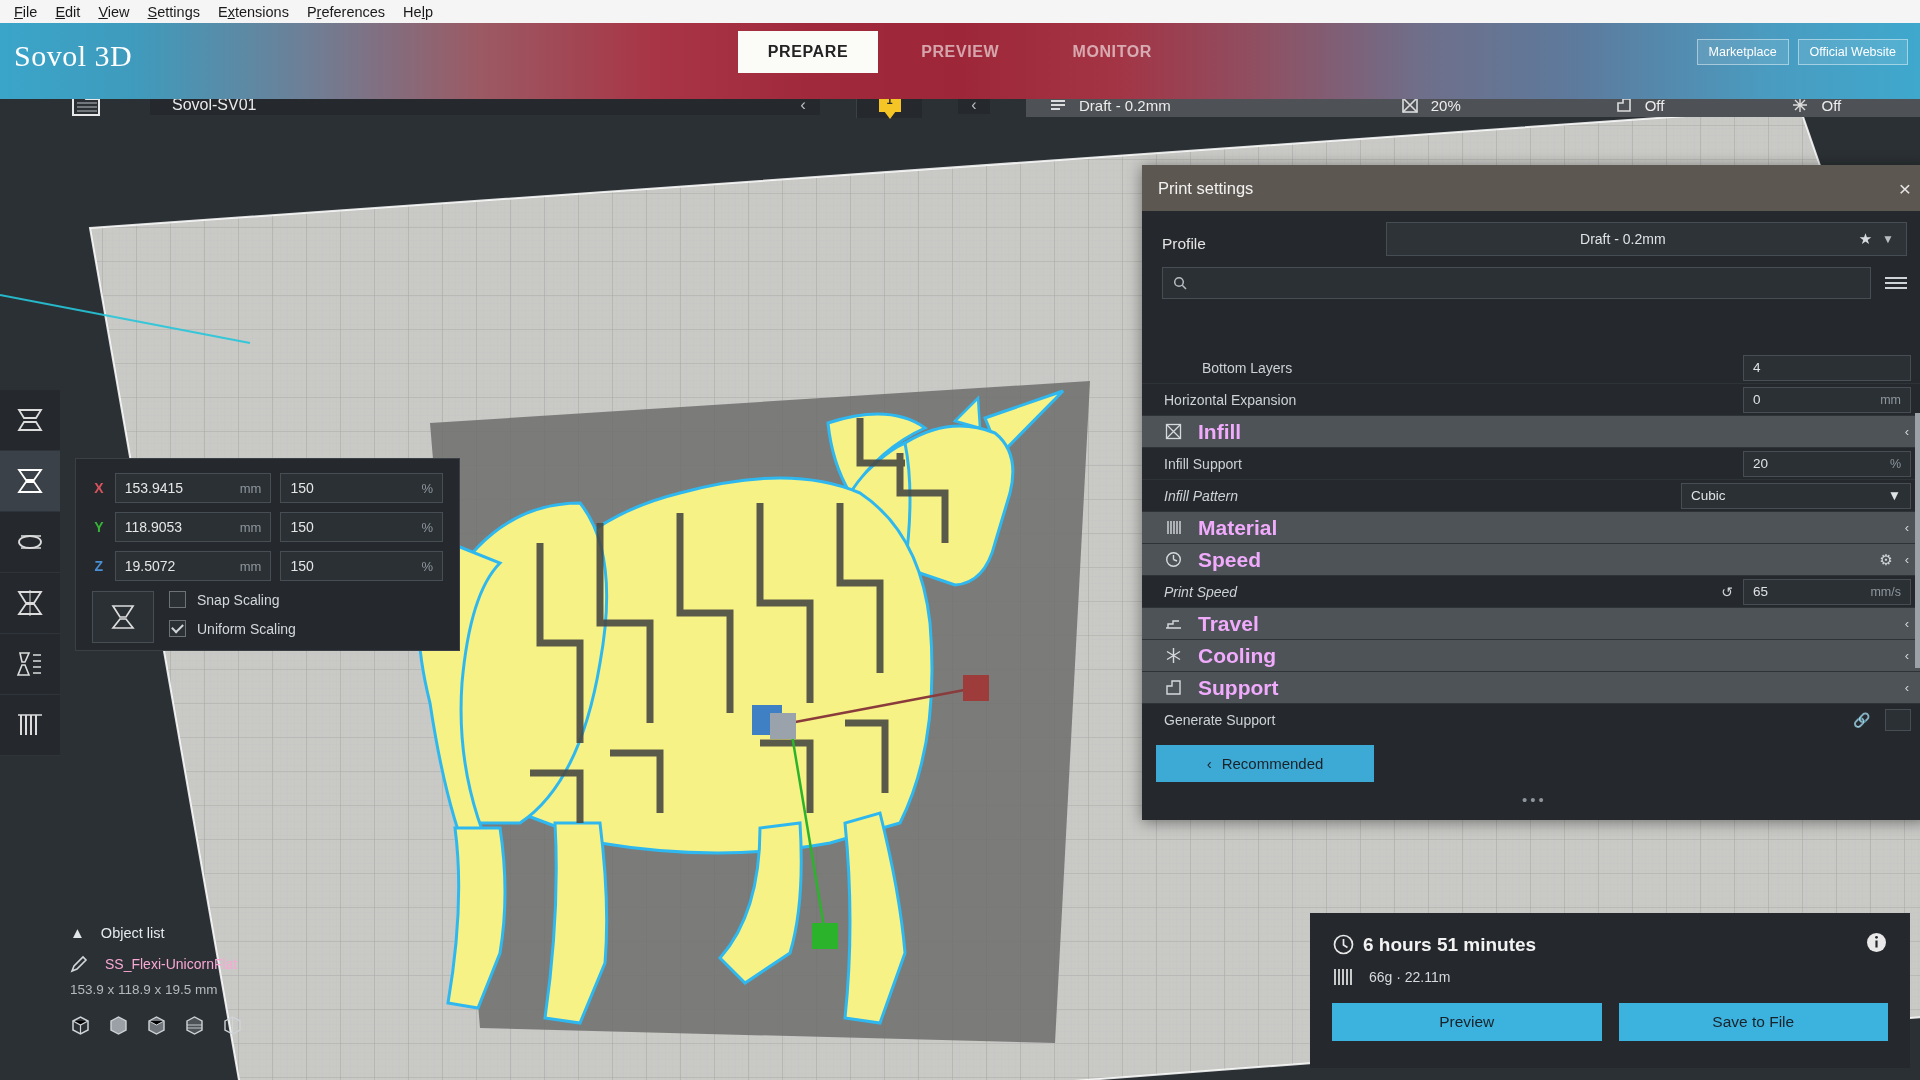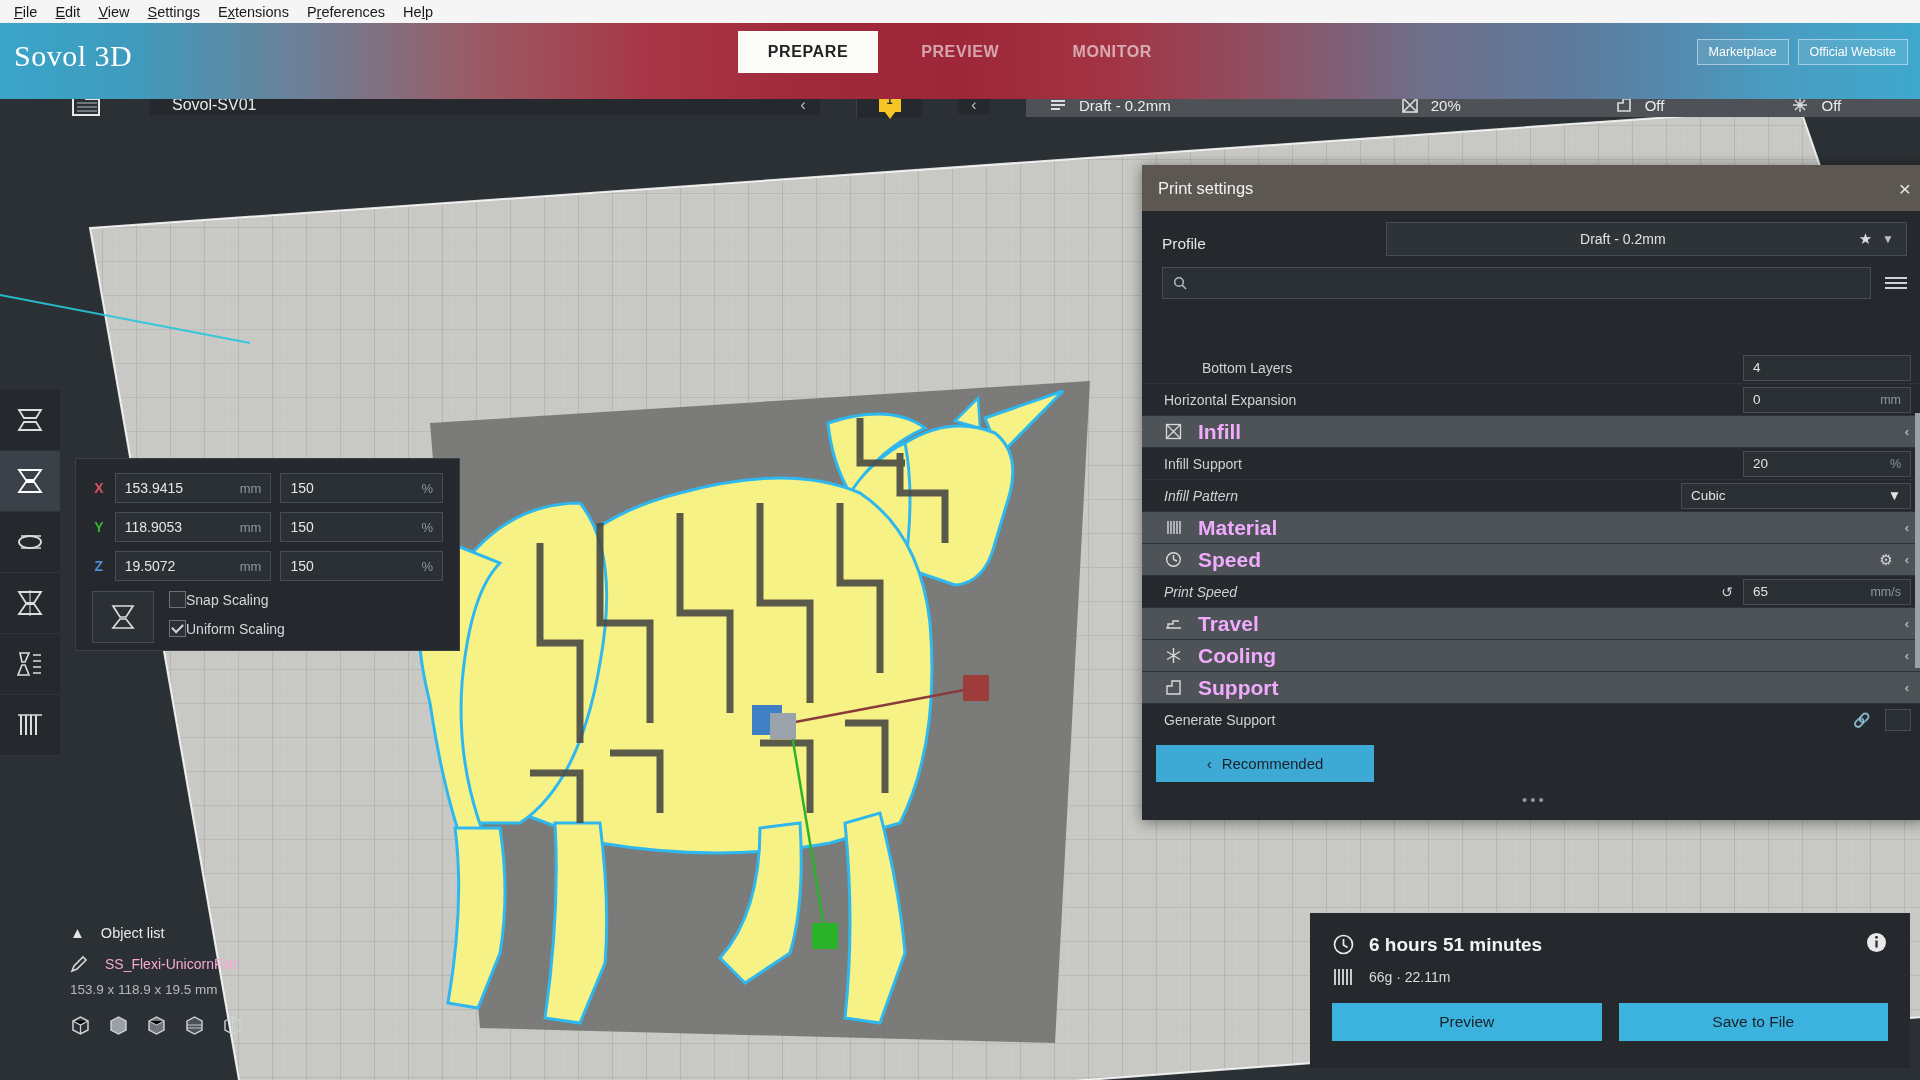--- a/index.html
+++ b/index.html
@@ -130,21 +130,21 @@
     font-size: 14px; color: #e6e6e6;
   }
   .fld.mm { width: 160px; justify-content: space-between; }
   .fld.pct { width: 166px; justify-content: space-between; }
   .unit { color: #8e969d; font-size: 13px; }
   .sp-bottom { display: flex; align-items: flex-start; gap: 15px; margin-top: 10px; }
   .reset-btn {
     width: 62px; height: 52px; background: #2b3034; border: 1px solid #474d54;
     display: flex; align-items: center; justify-content: center; cursor: pointer;
   }
-  .cbrow { display: flex; align-items: center; margin-bottom: 12px; cursor: pointer; }
+  .cbrow { display: flex; align-items: center; gap: 11px; margin-bottom: 12px; cursor: pointer; }
   .cbox {
     width: 17px; height: 17px; background: #2b3034; border: 1px solid #6b7278;
     display: flex; align-items: center; justify-content: center;
   }
   .cbox.on::after {
     content: ""; width: 9px; height: 5px; border-left: 2px solid #cfd4d8;
     border-bottom: 2px solid #cfd4d8; transform: rotate(-45deg) translate(1px,-1px);
   }
   .cblabel { font-size: 14px; color: #d3d8dc; }
 
@@ -238,21 +238,21 @@
   .ol-name { font-size: 14px; color: #f9a8d4; }
   .ol-dims { font-size: 13.5px; color: #b4b9be; margin-bottom: 18px; }
   .ol-icons { display: flex; gap: 17px; align-items: center; }
   .ol-icons .ic { cursor: pointer; }
 
   
   .printinfo {
     position: absolute; right: 10px; bottom: 12px; width: 600px; height: 155px;
     background: #25292d; z-index: 44; padding: 18px 22px;
   }
-  .pi-time { display: flex; align-items: center; gap: 14px; }
+  .pi-time { display: flex; align-items: center; gap: 8px; }
   .pi-timetxt { font-size: 19px; color: #f2f2f2; font-weight: bold; }
   .pi-info { margin-left: auto; cursor: pointer; }
   .pi-mat { display: flex; align-items: center; gap: 14px; margin-top: 9px; }
   .pi-mattxt { font-size: 14px; color: #d6dadd; }
   .pi-btns { display: flex; gap: 17px; margin-top: 16px; }
   .pi-btn {
     flex: 1; height: 38px; background: #3cb3de; color: #17222b;
     display: flex; align-items: center; justify-content: center;
     font-size: 15.5px; cursor: pointer;
   }

